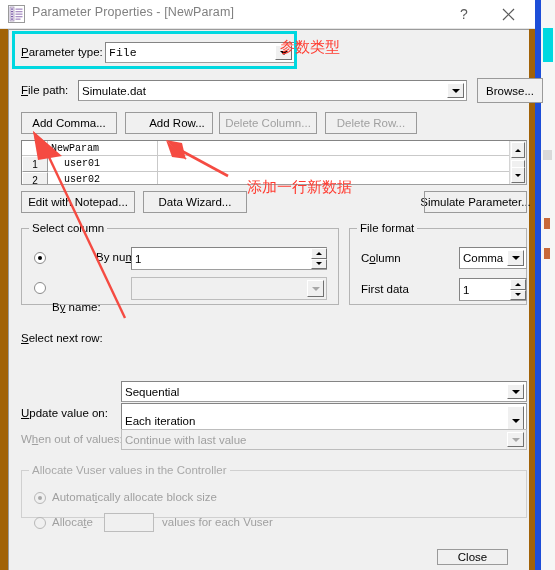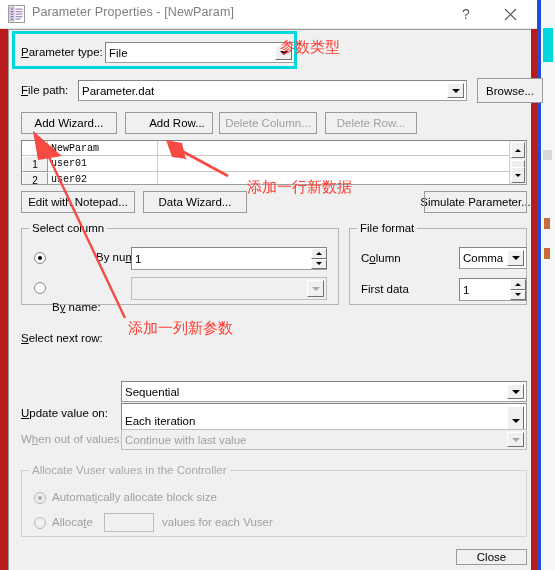--- a/index.html
+++ b/index.html
@@ -24,22 +24,22 @@
   }
   .bg-strip .s1 { position:absolute; left:2px; top:28px; width:10px; height:34px; background:#00d8e0; }
   .bg-strip .s2 { position:absolute; left:2px; top:150px; width:9px; height:10px; background:#d9d9d9; }
   .bg-strip .s3 { position:absolute; left:3px; top:218px; width:6px; height:11px; background:#c86a3a; }
   .bg-strip .s4 { position:absolute; left:3px; top:248px; width:6px; height:11px; background:#c86a3a; }
 
   
   .window {
     position: absolute; left: 0; top: 0;
     width: 541px; height: 570px;
-    background: #b91c1c;
-    border-right: 4px solid #1d4ed8;
+    background: #a16207;
+    border-right: 6px solid #1d4ed8;
     box-sizing: border-box;
   }
   
   .titlebar {
     position: relative;
     height: 28px;
     background: #ffffff;
     border-bottom: 1px solid #e4e4e4;
   }
   .title-icon {
@@ -247,21 +247,21 @@
     box-sizing: border-box;
     font-size: 10px; color: #000;
     display: flex; align-items: center; justify-content: center;
   }
   .grid .cell {
     position: absolute; left: 26px;
     width: 110px; height: 16px;
     font-family: "Liberation Mono", monospace;
     font-size: 10px; color: #000;
     display: flex; align-items: center;
-    padding-left: 3px;
+    padding-left: 16px;
     border-right: 1px solid #c9c9c9;
     border-bottom: 1px solid #c9c9c9;
     box-sizing: border-box;
     overflow: hidden; white-space: nowrap;
   }
   .grid .cell2 {
     position: absolute; left: 136px;
     height: 16px; right: 17px;
     border-bottom: 1px solid #c9c9c9;
     box-sizing: border-box;
@@ -357,40 +357,40 @@
         <svg width="13" height="13" viewBox="0 0 13 13">
           <line x1="1" y1="1" x2="12" y2="12" stroke="#5a5a5a" stroke-width="1.2"></line>
           <line x1="12" y1="1" x2="1" y2="12" stroke="#5a5a5a" stroke-width="1.2"></line>
         </svg>
       </span>
     </div>
 
     <div class="client">
 
       <span class="lbl" style="left:12px; top:16px;"><span class="u">P</span>arameter type:</span>
-      <div class="combo" style="left:96px; top:12px; width:190px; height:21px;">
+      <div class="combo" style="left:96px; top:12px; width:190px; height:21px;font-family:Liberation Mono, monospace;">
         <span>File</span>
         <span class="arrowbtn">
             <i class="tri-down"></i>
           </span>
       </div>
 
       <span class="lbl" style="left:12px; top:54px;"><span class="u">F</span>ile path:</span>
       <div class="combo" style="left:69px; top:50px; width:389px; height:21px;">
-        <span>Parameter.dat</span>
+        <span>Simulate.dat</span>
         <span class="arrowbtn">
             <i class="tri-down"></i>
           </span>
       </div>
       <div class="btn" style="left:468px; top:48px; width:66px; height:25px;">
         <span>Browse...</span>
       </div>
 
       <div class="btn" style="left:12px; top:82px; width:96px; height:22px;">
-        <span>Add Wizard...</span>
+        <span>Add Comma...</span>
       </div>
       <div class="btn" style="left:116px; top:82px; width:88px; height:22px;padding-left:16px;">
         <span>Add Row...</span>
       </div>
       <div class="btn dis" style="left:210px; top:82px; width:98px; height:22px;">
         <span>Delete Column...</span>
       </div>
       <div class="btn dis" style="left:316px; top:82px; width:92px; height:22px;">
         <span>Delete Row...</span>
       </div>
@@ -497,45 +497,44 @@
       </div>
 
       <span class="lbl dis" style="left:12px; top:403px;">W<span class="u">h</span>en out of values:</span>
       <div class="combo dis" style="left:112px; top:399px; width:406px; height:21px;">
         <span>Continue with last value</span>
         <span class="arrowbtn">
             <i class="tri-down dis"></i>
           </span>
       </div>
 
-      <div class="group dis" style="left:12px; top:440px; width:506px; height:67px;">
+      <div class="group dis" style="left:12px; top:440px; width:506px; height:48px;">
         <span class="gtitle">Allocate Vuser values in the Controller</span>
       </div>
       <div class="radio dis" style="left:25px; top:462px;">
         <span class="dot"></span>
       </div>
       <span class="lbl dis" style="left:43px; top:461px;">Automat<span class="u">i</span>cally allocate block size</span>
       <div class="radio dis" style="left:25px; top:487px;"></div>
       <span class="lbl dis" style="left:43px; top:486px;">Alloca<span class="u">t</span>e</span>
       <div class="tbox dis" style="left:95px; top:483px; width:50px; height:19px;">
         <span></span>
       </div>
       <span class="lbl dis" style="left:153px; top:486px;">values for each Vuser</span>
 
-      <div class="btn" style="left:447px; top:519px; width:71px; height:16px;">
+      <div class="btn" style="left:428px; top:519px; width:71px; height:16px;">
         <span>Close</span>
       </div>
     </div>
   </div>
 
   <div class="cyan-box" style="left:12px; top:31px; width:285px; height:38px;"></div>
 
   <span class="anno" style="left:280px; top:38px;">参数类型</span>
   <span class="anno" style="left:247px; top:178px;">添加一行新数据</span>
-  <span class="anno" style="left:128px; top:319px;">添加一列新参数</span>
 
   <svg class="arrows">
 
     <g>
       <path d="M 125,318 L 48,155" stroke="#f54b42" stroke-width="2.4" fill="none"></path>
       <path d="M 33,131 L 62,156 L 38,160 Z" fill="#f54b42"></path>
       <path d="M 33,131 L 40,159 L 57,153 Z" fill="#f54b42"></path>
     </g>
 
     <g>

